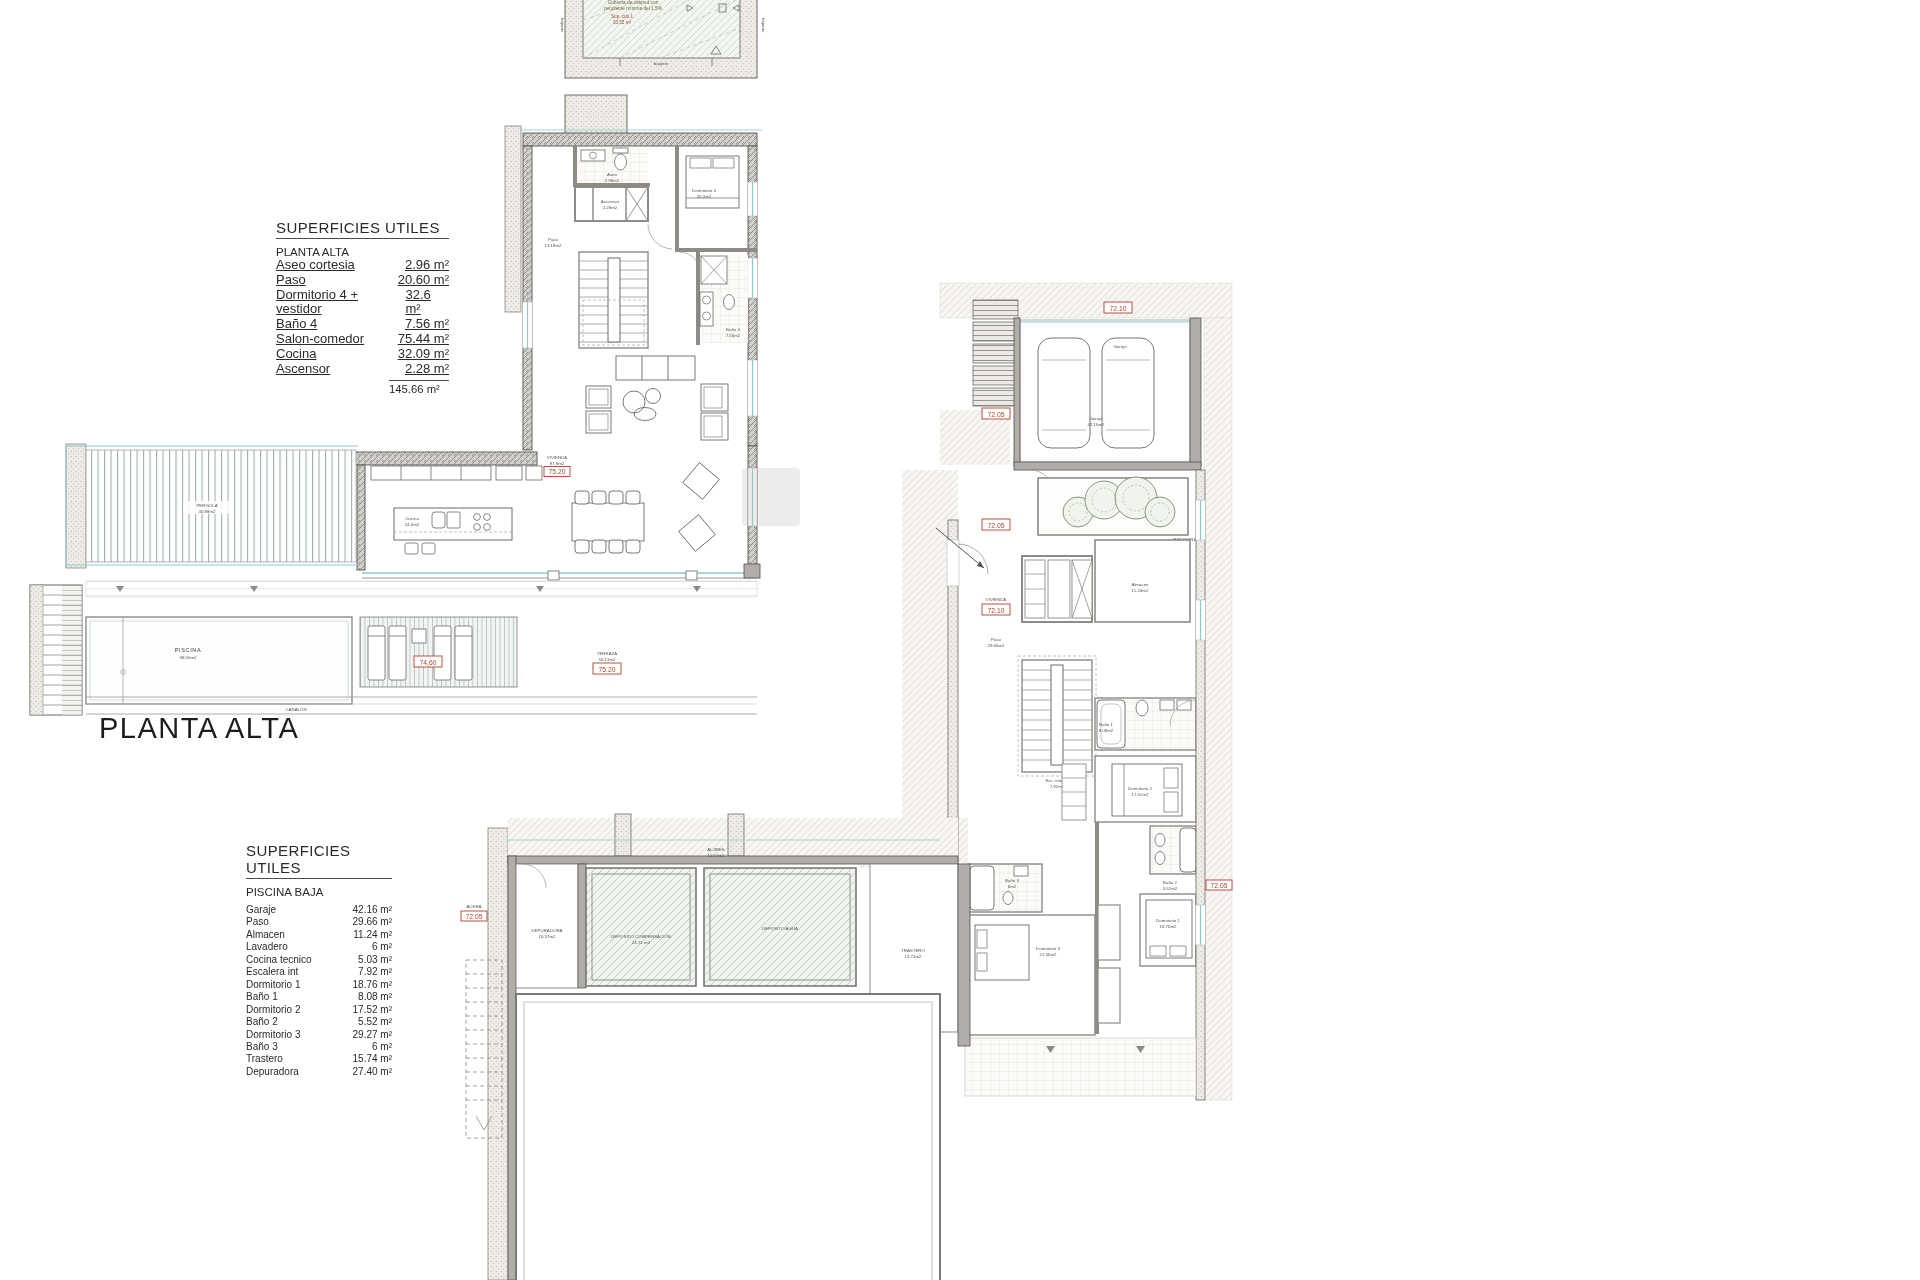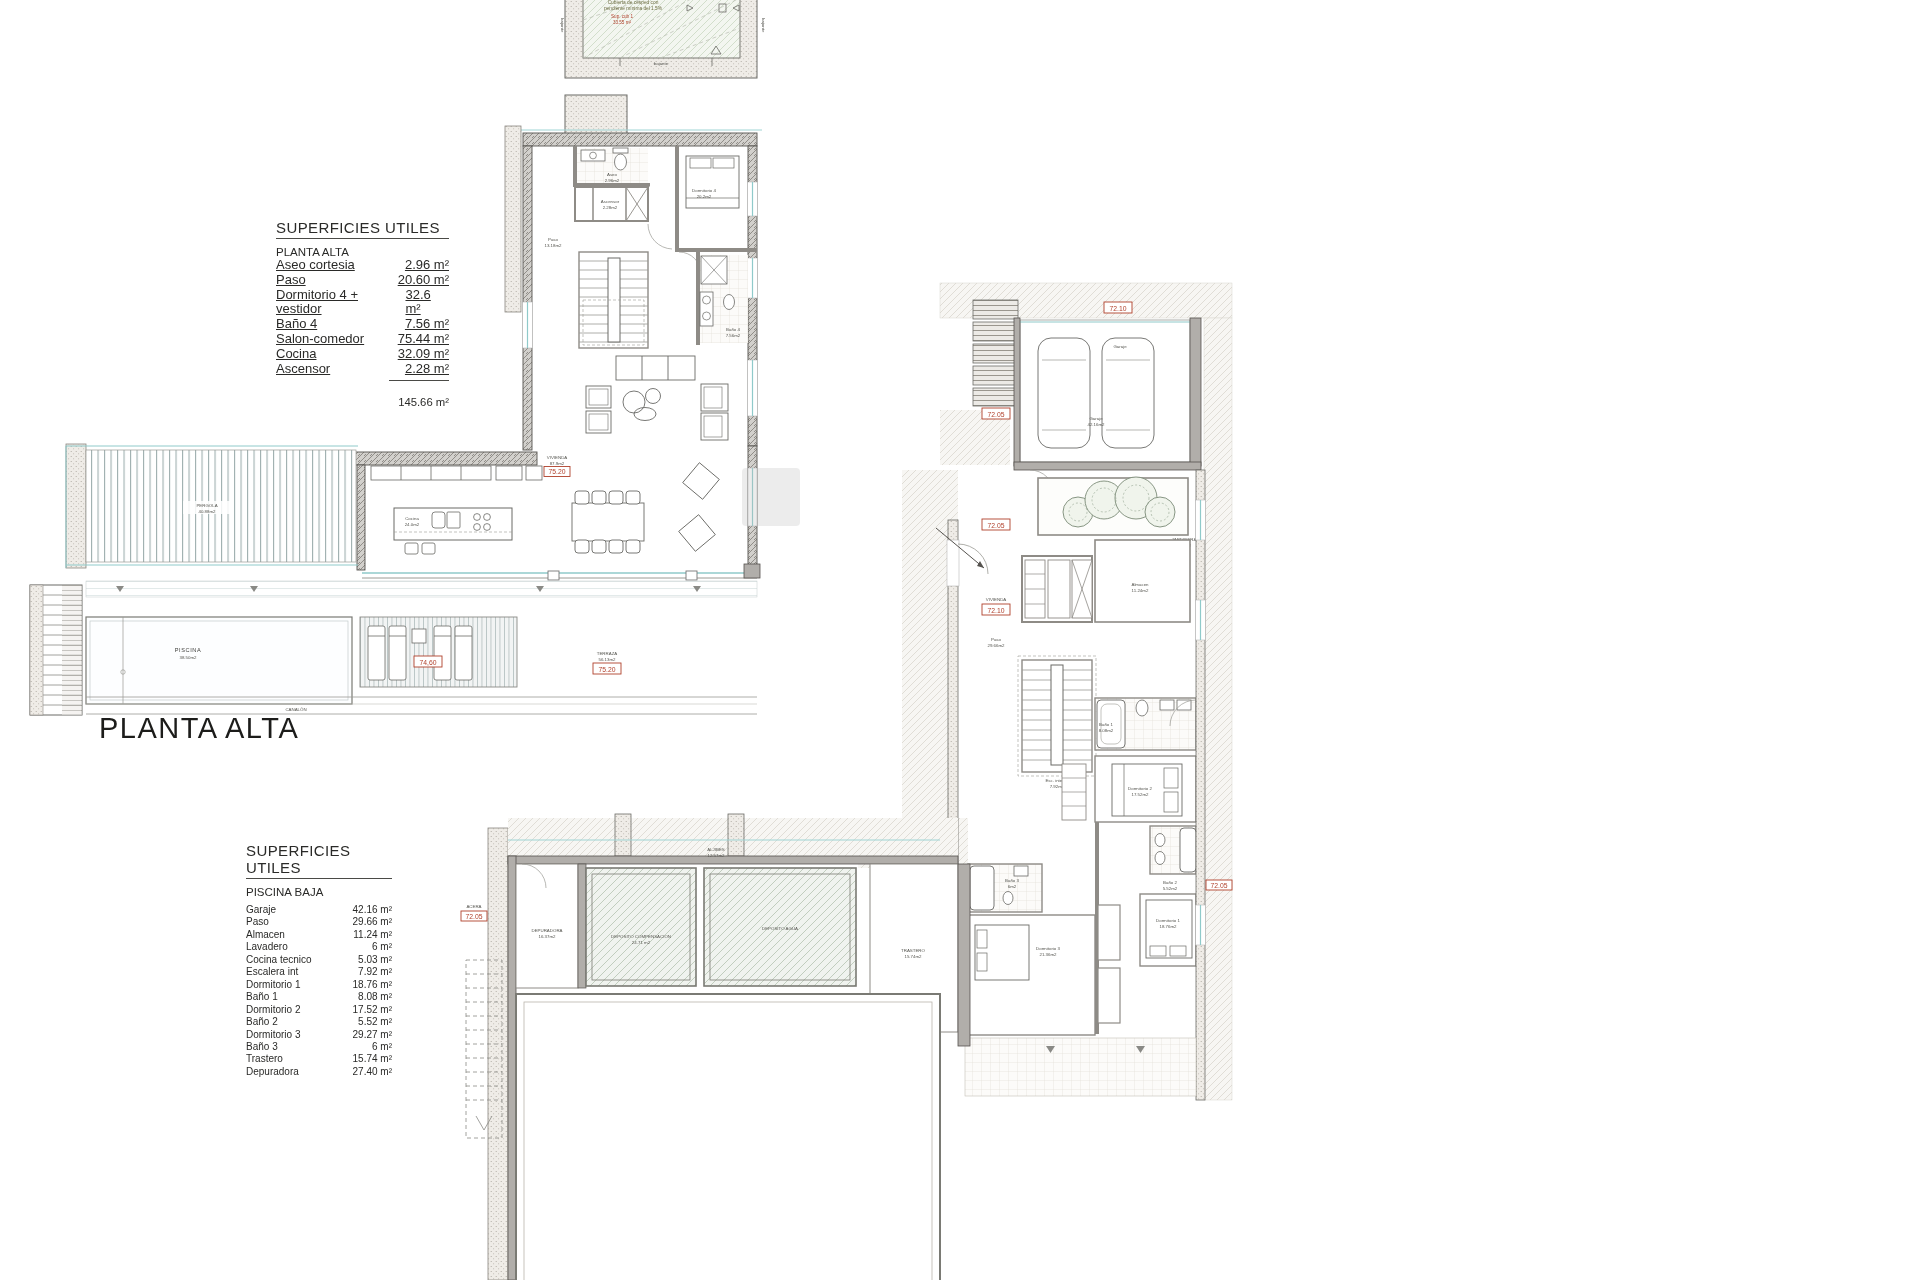--- a/index.html
+++ b/index.html
@@ -7,22 +7,22 @@
          font-family:"Liberation Sans", sans-serif;color:#2a2a28;}
   #plan-svg{position:absolute;left:0;top:0;}
   .area-table{position:absolute;}
   .tbl-title{font-size:15px;letter-spacing:.4px;border-bottom:1.2px solid #4a4a46;padding-bottom:2px;}
   .tbl-sub{font-size:11.5px;margin-top:7px;}
   .tbl-gap{height:6px;}
   .tbl-row{display:flex;justify-content:space-between;}
   #table-alta .tbl-row{font-size:13px;line-height:14.8px;text-decoration:underline;}
   #table-baja .tbl-row{font-size:10px;line-height:12.45px;}
   .tbl-total{margin-top:4px;display:flex;justify-content:flex-end;}
-  .tbl-total span{border-top:1.2px solid #4a4a46;min-width:60px;text-align:right;
-                  font-size:11.3px;padding-top:15px;}
+  .tbl-total span{border-top:1.2px solid #4a4a46;min-width:60px;text-align:left;
+                  font-size:11.3px;padding-top:2px;}
   #floor-heading{position:absolute;left:99px;top:712px;font-size:29px;letter-spacing:1.5px;color:#1c1c1a;}
   .t45{font-size:4.4px;fill:#55554f;}
   .cap{font-size:5.6px;fill:#3c3c38;letter-spacing:.6px;}
   .lvl{font-size:6.8px;fill:#b0412c;}
   .red45{font-size:4.6px;fill:#b0412c;}
   .olive{font-size:4.8px;fill:#6b6b40;}
   text{font-family:"Liberation Sans",sans-serif;}
 </style>
 </head>
 <body>

